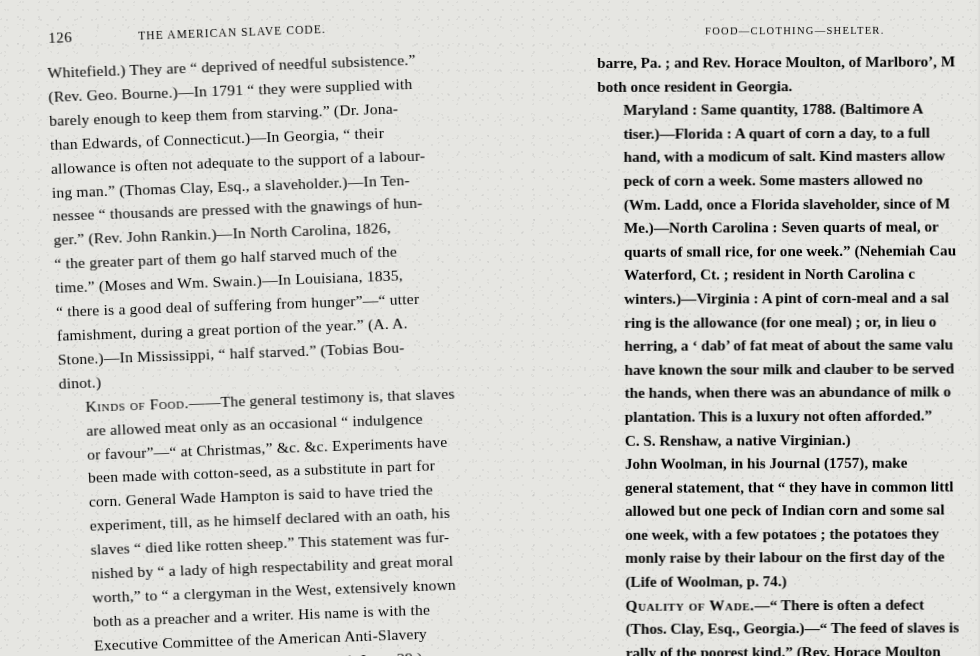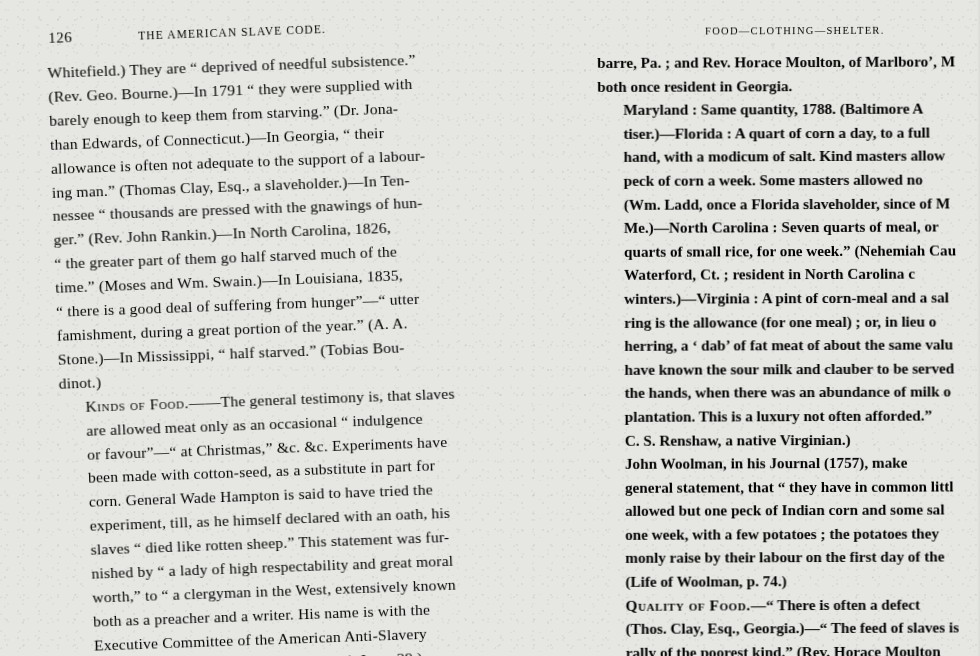--- a/index.html
+++ b/index.html
@@ -213,21 +213,21 @@
     <p class="body indent">
       <span class="ln">John Woolman,  in  his  Journal  (1757),  make</span>
       <span class="ln">general statement, that  “ they have in common littl</span>
       <span class="ln">allowed  but one peck  of Indian  corn  and  some sal</span>
       <span class="ln">one week, with a few potatoes ; the potatoes they</span>
       <span class="ln">monly raise by their labour on the first day of  the</span>
       <span class="ln">(Life of Woolman, p. 74.)</span>
     </p>
 
     <p class="body indent">
-      <span class="ln"><span class="smallcaps">Quality of Food.</span>—“ There  is  often  a  defect</span>
+      <span class="ln"><span class="smallcaps">Quality of Wade.</span>—“ There  is  often  a  defect</span>
       <span class="ln">(Thos. Clay, Esq., Georgia.)—“ The feed of slaves is</span>
       <span class="ln">rally of the poorest kind.”   (Rev. Horace Moulton</span>
 
     </p>
 
   </div>
 
   <div class="edge-fade"></div>
 
 </div>

